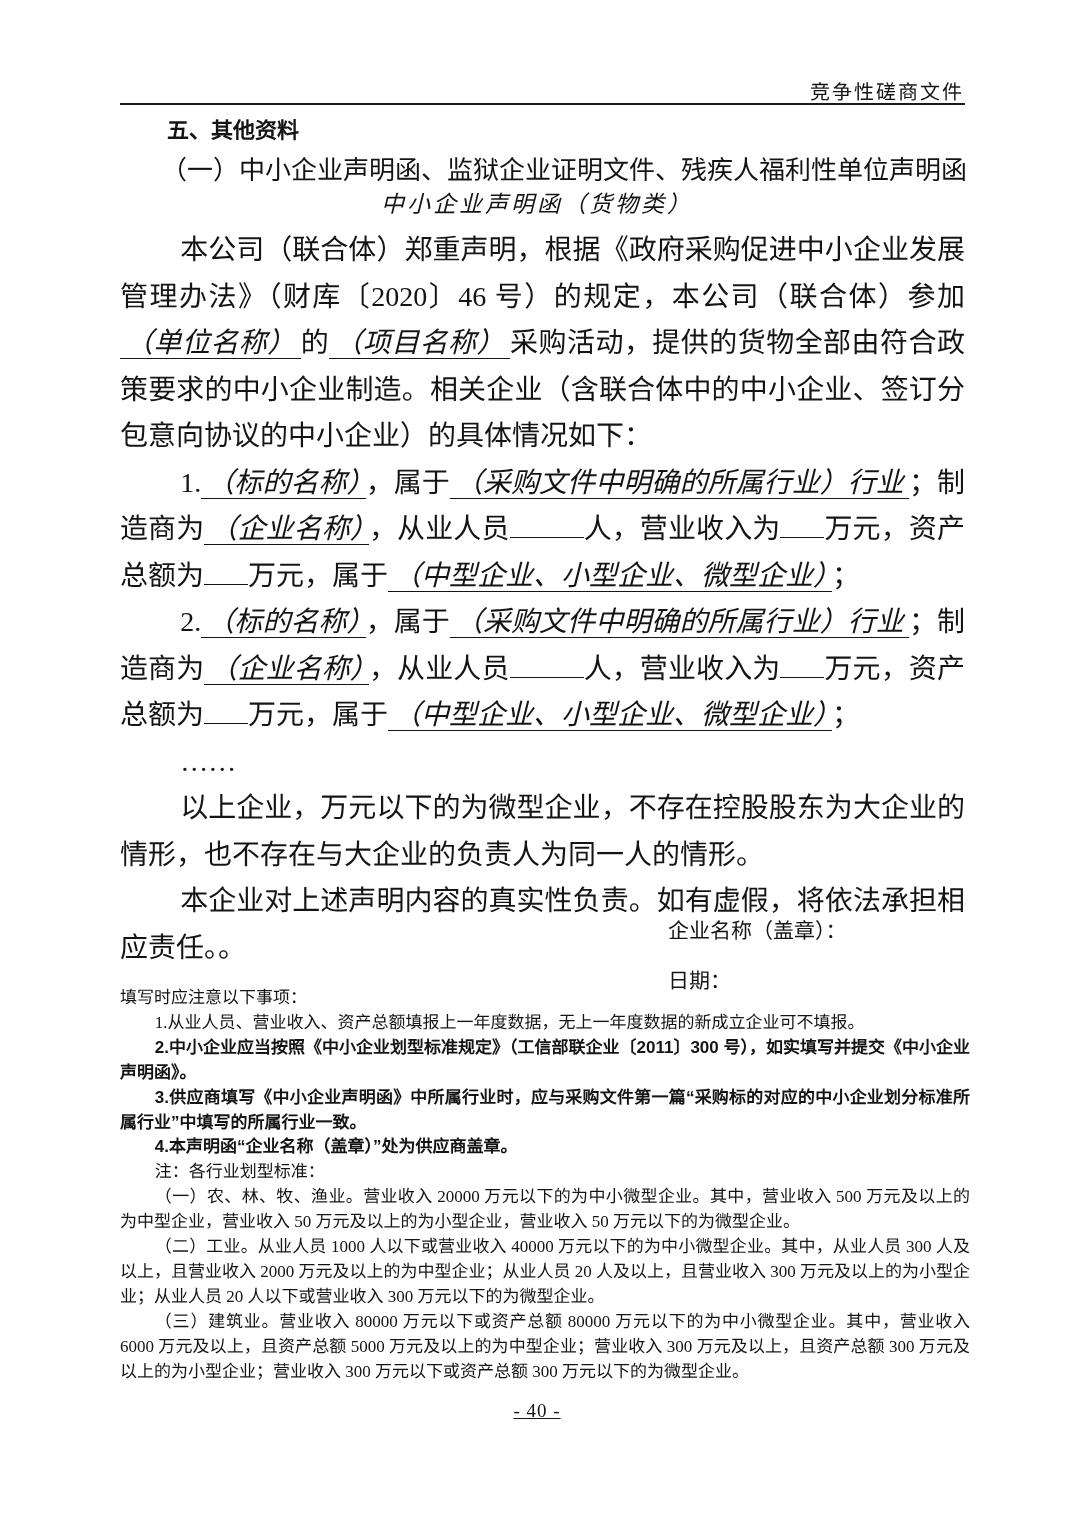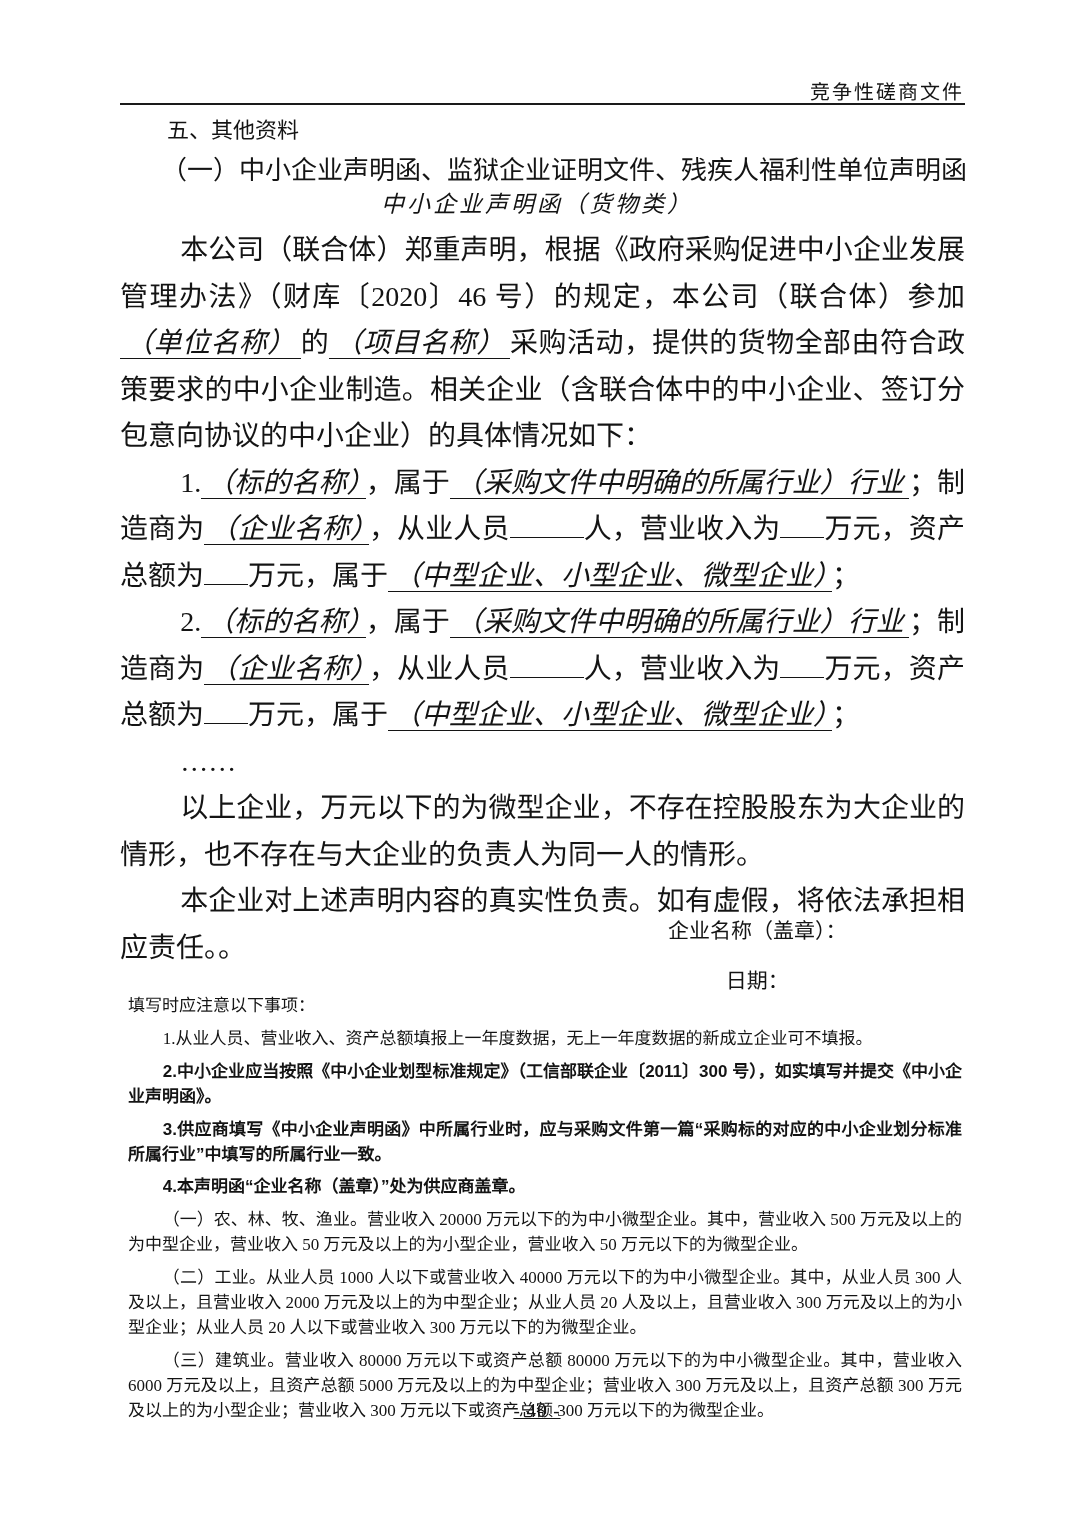--- a/index.html
+++ b/index.html
@@ -25,21 +25,21 @@
     left: 120px;
     width: 845px;
     height: 2px;
     background: #1a1a1a;
   }
   .section-heading {
     position: absolute;
     top: 112px;
     left: 167px;
     font-size: 22px;
-    font-weight: normal;
+    font-weight: bold;
     font-family: "Liberation Sans", "DejaVu Sans", sans-serif;
     text-align: center;
   }
   .subsection-heading {
     position: absolute;
     top: 149px;
     left: 161px;
     font-size: 26px;
     font-family: Liberation Serif, serif;
   }
@@ -74,31 +74,31 @@
     height: 1em;
     vertical-align: baseline;
   }
   .signature {
     position: absolute;
     top: 906px;
     left: 668px;
     font-size: 21px;
     line-height: 50px;
   }
-  .signature div { margin: 0; text-align: center; }
+  .signature div { margin: 0; }
   .notes {
     position: absolute;
     top: 986px;
     left: 120px;
     width: 850px;
     font-size: 17px;
     line-height: 24.9px;
     text-align: justify;
   }
-  .note-line { margin: 8px; }
+  .note-line { margin: 0; }
   .note-indent { text-indent: 2.05em; }
   .note-bold {
     font-weight: bold;
     font-family: "Liberation Sans", "DejaVu Sans", sans-serif;
   }
   .footer {
     position: absolute;
     top: 1400px;
     left: 0;
     width: 100%;
@@ -133,20 +133,21 @@
     <div>企业名称（盖章）：</div>
     <div>日期：</div>
   </div>
 
   <div class="notes">
     <p class="note-line">填写时应注意以下事项：</p>
     <p class="note-line note-indent">1.从业人员、营业收入、资产总额填报上一年度数据，无上一年度数据的新成立企业可不填报。</p>
     <p class="note-line note-indent note-bold">2.中小企业应当按照《中小企业划型标准规定》（工信部联企业〔2011〕300 号），如实填写并提交《中小企业声明函》。</p>
     <p class="note-line note-indent note-bold">3.供应商填写《中小企业声明函》中所属行业时，应与采购文件第一篇“采购标的对应的中小企业划分标准所属行业”中填写的所属行业一致。</p>
     <p class="note-line note-indent note-bold">4.本声明函“企业名称（盖章）”处为供应商盖章。</p>
+    <p class="note-line note-indent">注：各行业划型标准：</p>
     <p class="note-line note-indent">（一）农、林、牧、渔业。营业收入 20000 万元以下的为中小微型企业。其中，营业收入 500 万元及以上的为中型企业，营业收入 50 万元及以上的为小型企业，营业收入 50 万元以下的为微型企业。</p>
     <p class="note-line note-indent">（二）工业。从业人员 1000 人以下或营业收入 40000 万元以下的为中小微型企业。其中，从业人员 300 人及以上，且营业收入 2000 万元及以上的为中型企业；从业人员 20 人及以上，且营业收入 300 万元及以上的为小型企业；从业人员 20 人以下或营业收入 300 万元以下的为微型企业。</p>
     <p class="note-line note-indent">（三）建筑业。营业收入 80000 万元以下或资产总额 80000 万元以下的为中小微型企业。其中，营业收入 6000 万元及以上，且资产总额 5000 万元及以上的为中型企业；营业收入 300 万元及以上，且资产总额 300 万元及以上的为小型企业；营业收入 300 万元以下或资产总额 300 万元以下的为微型企业。</p>
   </div>
 
   <div class="footer">- 40 -</div>
 
 </div>
 
 </body></html>

